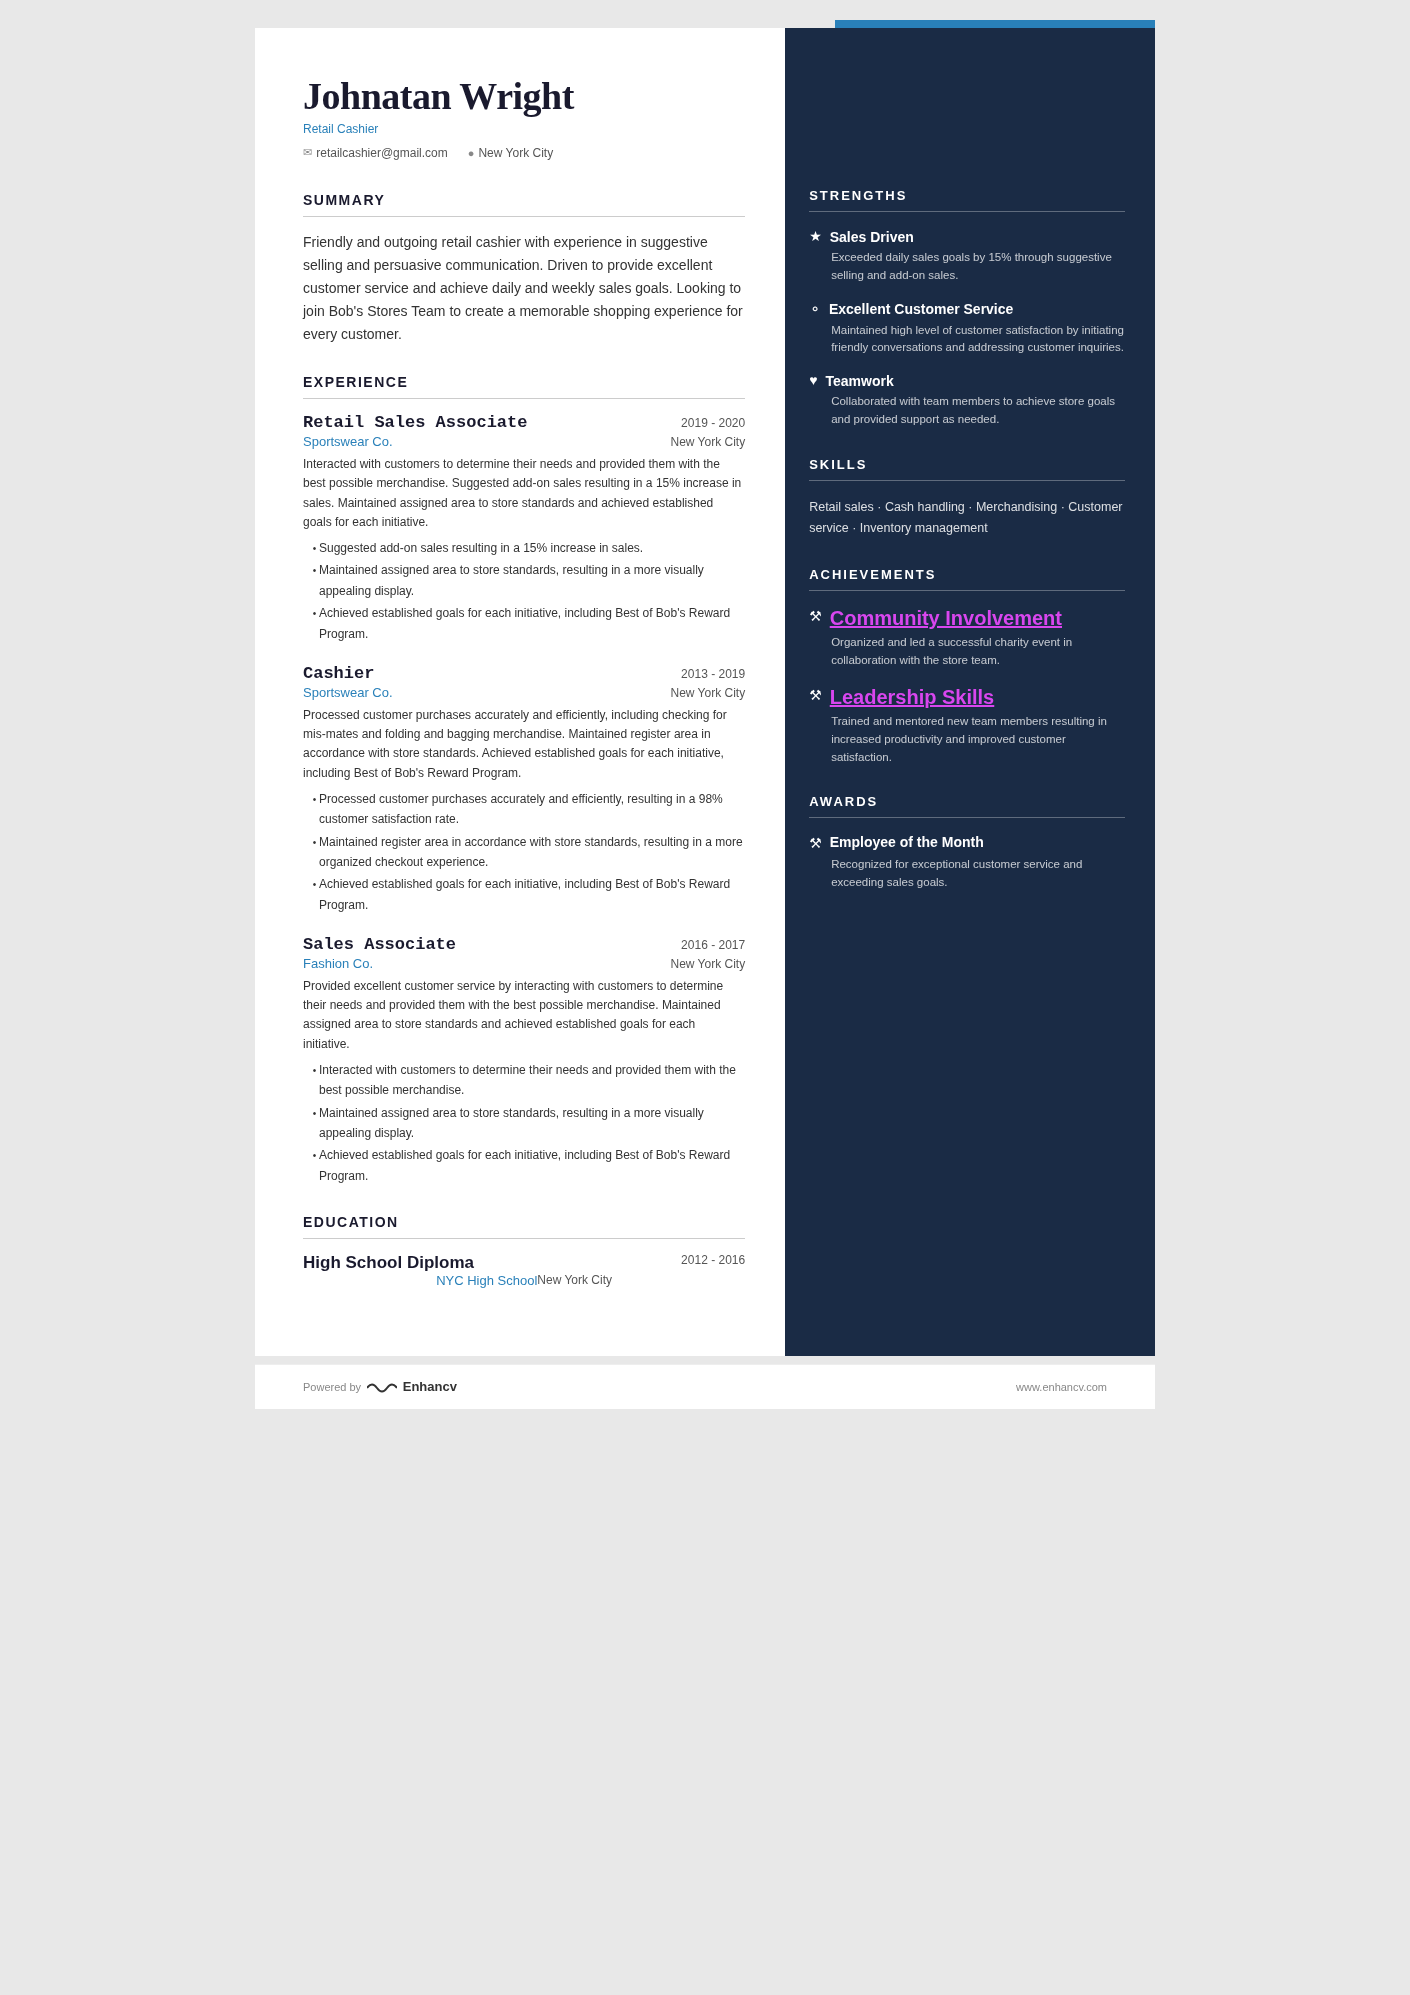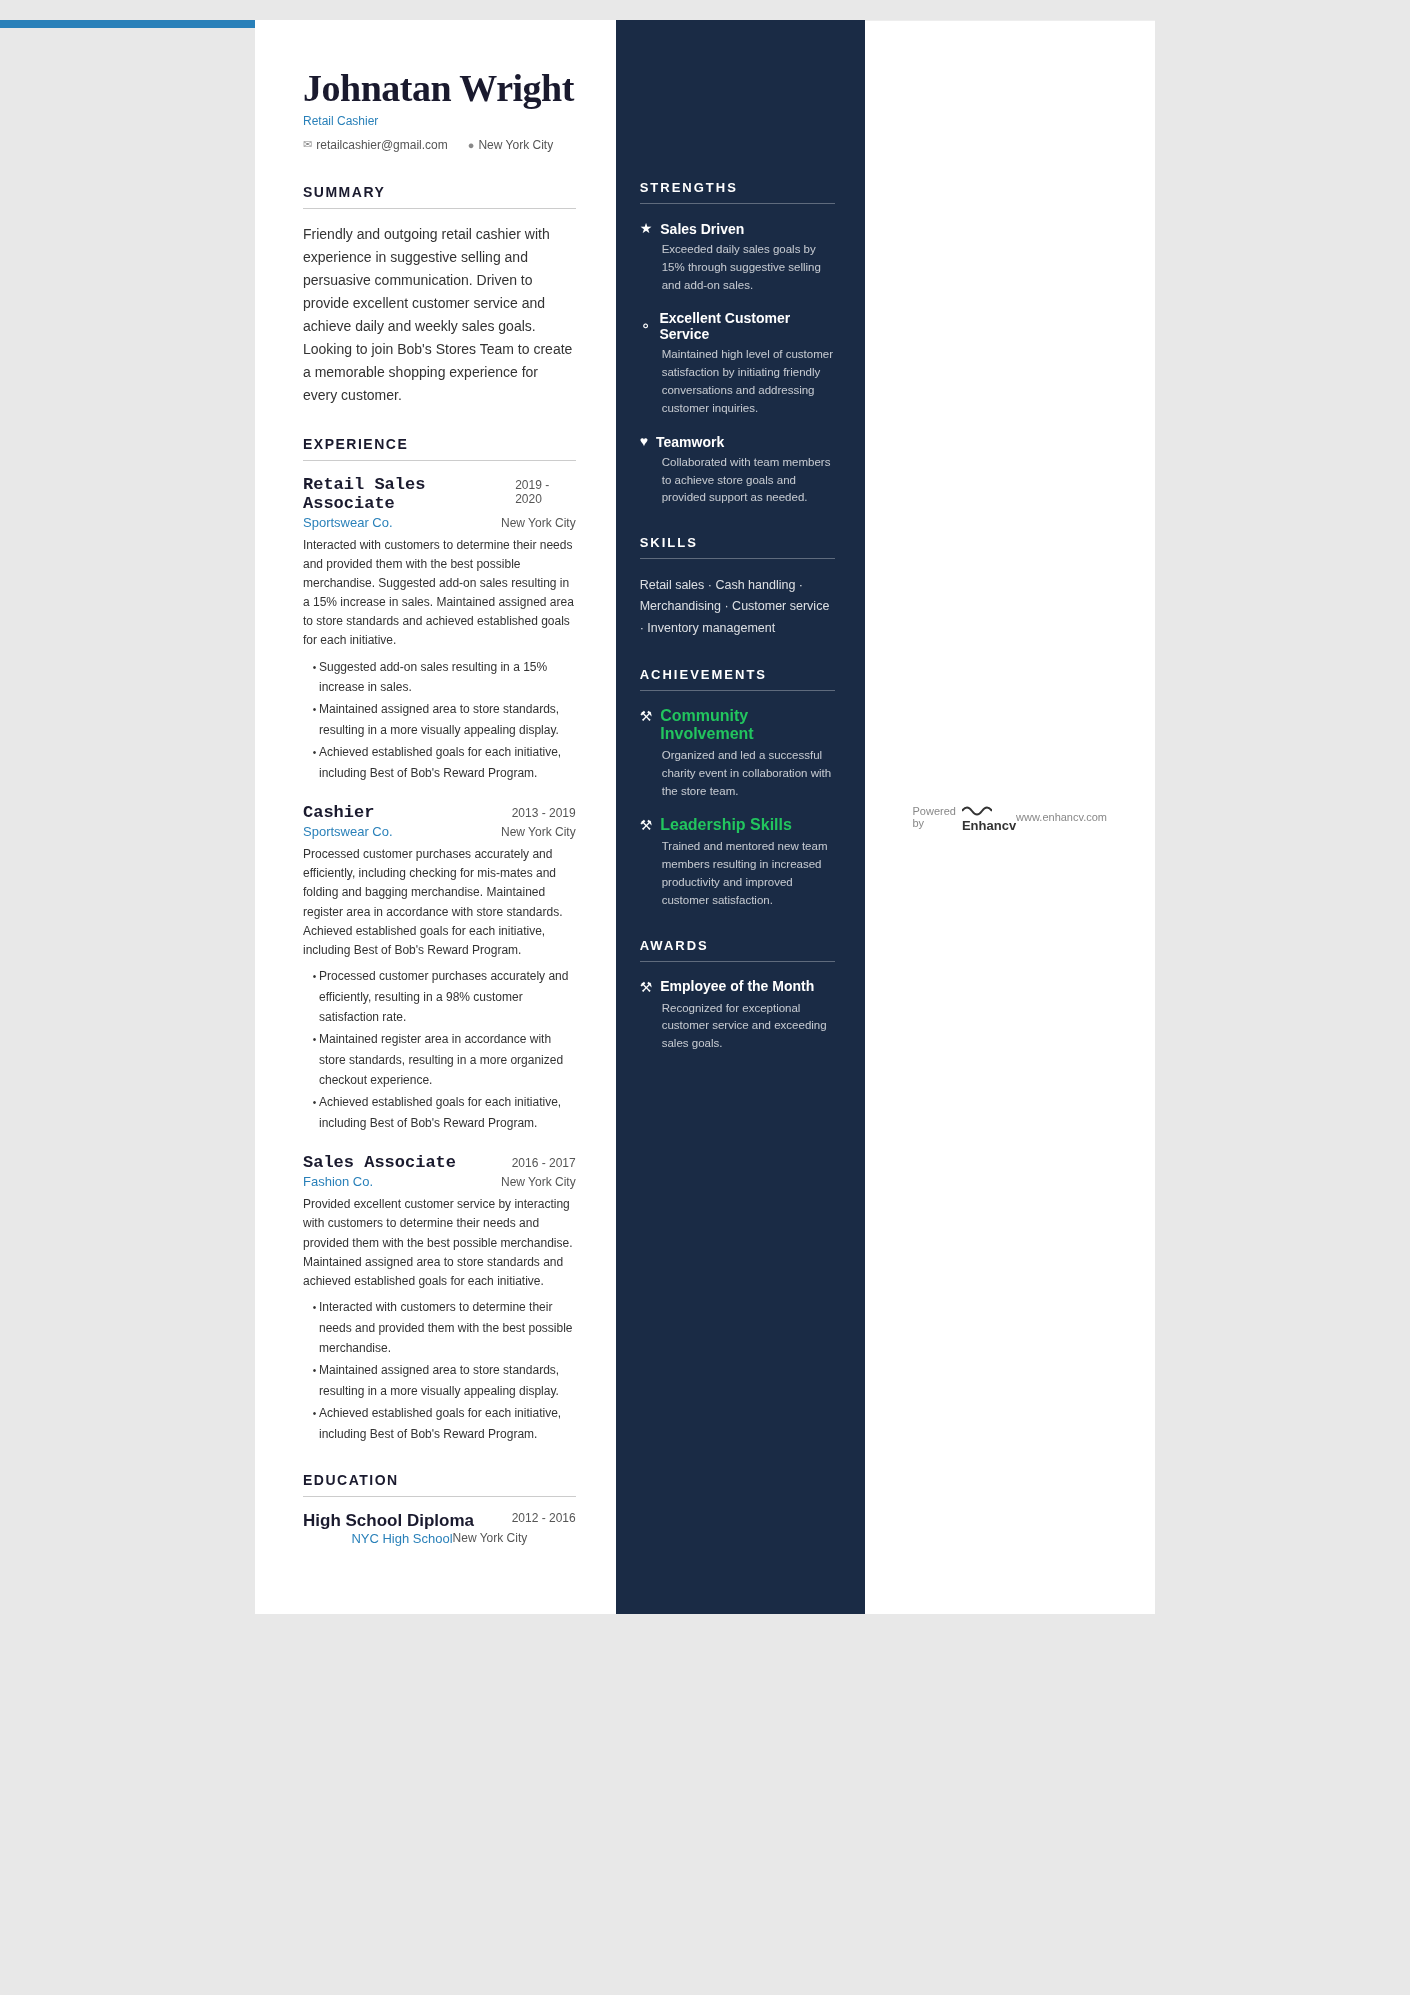--- a/index.html
+++ b/index.html
@@ -252,24 +252,25 @@
       align-items: flex-start;
       gap: 8px;
       margin-bottom: 4px;
     }
     .achievement-icon {
       font-size: 14px;
       color: #fff;
       margin-top: 1px;
     }
     .achievement-title {
-      font-size: 16px;
-      font-weight: 700;
-      color: #22c55e;
-      font-family: Arial, sans-serif;
+      font-size: 20px;
+      font-weight: 700;
+      color: #d946ef;
+      font-family: Arial, sans-serif;
+      text-decoration: underline;
     }
     .achievement-desc {
       font-size: 11.5px;
       color: rgba(255,255,255,0.75);
       line-height: 1.55;
       font-family: Arial, sans-serif;
       padding-left: 22px;
     }
     .award-item {
       margin-bottom: 16px;
@@ -303,20 +304,22 @@
       top: 0;
       right: 0;
       width: 320px;
       height: 8px;
       background: #2980b9;
     }
     .resume-container {
       position: relative;
       width: 900px;
       display: flex;
+      flex-direction: column;
+      gap: 8px;
     }
     .resume-body {
       display: flex;
       flex-direction: row;
     }
   </style>
 </head>
 <body>
 
 <div class="resume-container">

